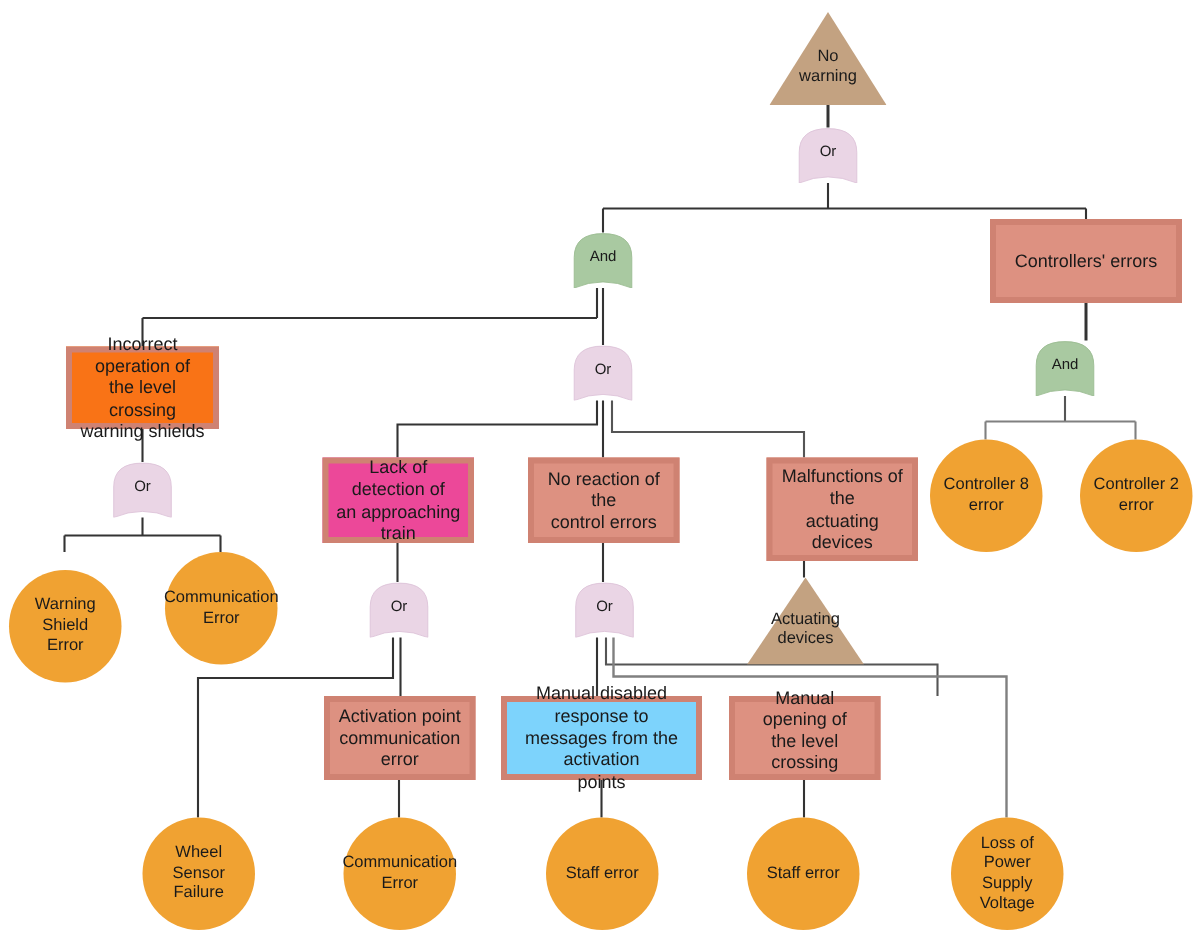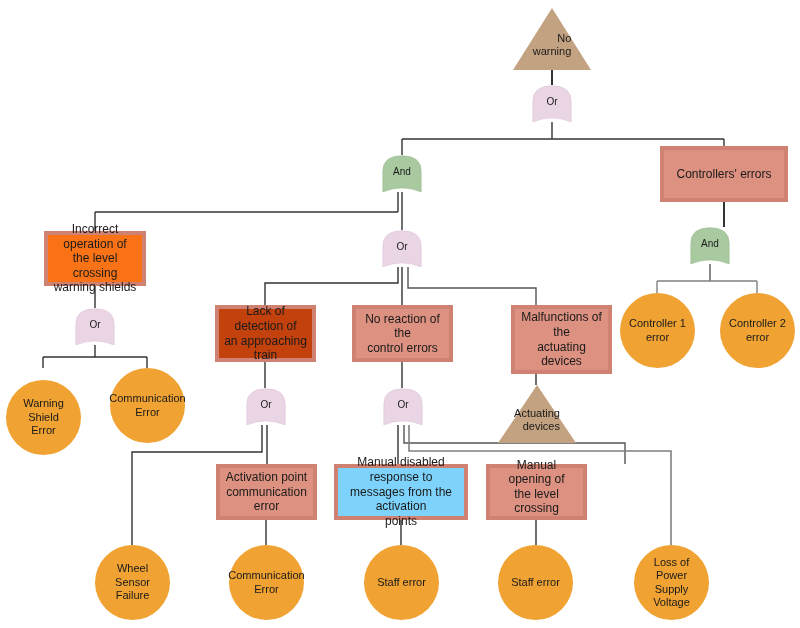--- a/index.html
+++ b/index.html
@@ -49,21 +49,20 @@
   
   .n-circle {
     background: #f0a232;
     border-radius: 50%;
     font-size: 11px;
   }
   
   .n-tri {
     background: transparent;
     font-size: 11px;
-    text-align: right;
   }
   .n-tri .tri-shape {
     position: absolute;
     left: 0;
     top: 0;
     width: 100%;
     height: 100%;
   }
   .n-tri .lbl {
     position: relative;
@@ -149,21 +148,21 @@
       <div class="node n-box" style="left: 660px; top: 146px; width: 128px; height: 56px; background: rgb(221, 145, 129); border-color: rgb(207, 130, 114);">
         <span class="lbl">Controllers' errors</span>
       </div>
       <div class="node n-gate" style="left: 690px; top: 227px; width: 40px; height: 37px;">
         <svg class="gate-shape" viewBox="0 0 100 100" preserveAspectRatio="none">
           <path d="M2,100 L2,45 Q2,2 50,2 Q98,2 98,45 L98,100 Q50,78 2,100 Z" fill="#a9c9a1" stroke="#99bb90" stroke-width="1.5"></path>
         </svg>
         <span class="lbl">And</span>
       </div>
       <div class="node n-circle" style="left: 620px; top: 293px; width: 75px; height: 75px; background: rgb(240, 162, 50);">
-        <span class="lbl">Controller 1
+        <span class="lbl">Controller 8
 error</span>
       </div>
       <div class="node n-circle" style="left: 720px; top: 293px; width: 75px; height: 75px; background: rgb(240, 162, 50);">
         <span class="lbl">Controller 2
 error</span>
       </div>
       <div class="node n-box" style="left: 44px; top: 231px; width: 102px; height: 55px; background: #f97316; border-color: rgb(207, 130, 114);">
         <span class="lbl">Incorrect operation of
 the level crossing
 warning shields</span>
@@ -181,21 +180,21 @@
       <div class="node n-circle" style="left: 110px; top: 368px; width: 75px; height: 75px; background: rgb(240, 162, 50);">
         <span class="lbl">Communication
 Error</span>
       </div>
       <div class="node n-gate" style="left: 382px; top: 230px; width: 40px; height: 37px;">
         <svg class="gate-shape" viewBox="0 0 100 100" preserveAspectRatio="none">
           <path d="M2,100 L2,45 Q2,2 50,2 Q98,2 98,45 L98,100 Q50,78 2,100 Z" fill="#ead5e5" stroke="#dcc2d8" stroke-width="1.5"></path>
         </svg>
         <span class="lbl">Or</span>
       </div>
-      <div class="node n-box" style="left: 215px; top: 305px; width: 101px; height: 57px; background: #c2410c; border-color: rgb(207, 130, 114);">
+      <div class="node n-box" style="left: 215px; top: 305px; width: 101px; height: 57px; background: #ec4899; border-color: rgb(207, 130, 114);">
         <span class="lbl">Lack of detection of
 an approaching train</span>
       </div>
       <div class="node n-box" style="left: 352px; top: 305px; width: 101px; height: 57px; background: rgb(221, 145, 129); border-color: rgb(207, 130, 114);">
         <span class="lbl">No reaction of the
 control errors</span>
       </div>
       <div class="node n-box" style="left: 511px; top: 305px; width: 101px; height: 69px; background: rgb(221, 145, 129); border-color: rgb(207, 130, 114); justify-content: center;">
         <span class="lbl">Malfunctions of the
 actuating devices</span>

